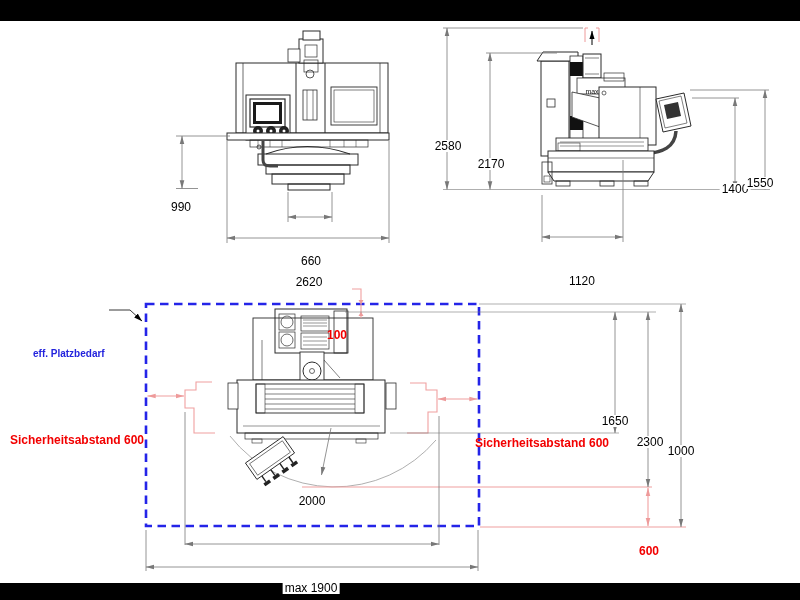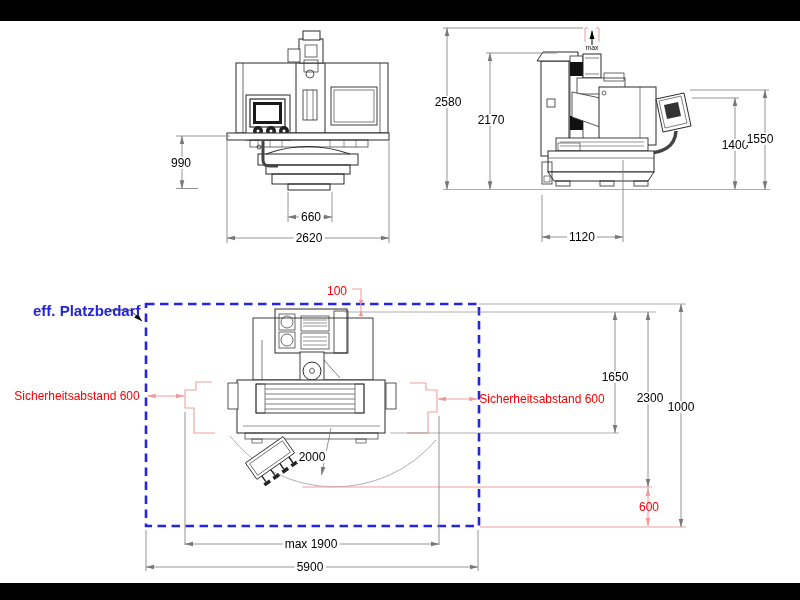--- a/index.html
+++ b/index.html
@@ -1,24 +1,24 @@
 <!DOCTYPE html>
 <html><head>
 <meta charset="utf-8">
 <style>
   html,body{margin:0;padding:0;background:#000;}
   #stage{position:relative;width:800px;height:600px;background:#000;overflow:hidden;
          font-family:"Liberation Sans",sans-serif;}
   #paper{position:absolute;left:0;top:21px;width:800px;height:562px;background:#fff;}
   svg{position:absolute;left:0;top:0;}
   .lbl{position:absolute;transform:translate(-50%,-50%);font-size:12px;color:#000;
-       white-space:nowrap;line-height:1;}
+       white-space:nowrap;line-height:1;margin-top:44px;}
   .bg{background:#fff;padding:0 2px;}
-  .red{color:#f20000;font-weight:normal;}
-  .blue{color:#2323dd;font-weight:bold;font-size:15px;}
+  .red{color:#f20000;font-weight:bold;}
+  .blue{color:#2323dd;font-weight:bold;font-size:10px;}
   .tiny{font-size:7px;color:#111;}
   .small{font-size:12px;}
   .la{transform:translate(0,-50%);}
 </style>
 </head>
 <body>
 
 <div id="stage">
   <div id="paper"></div>
 

